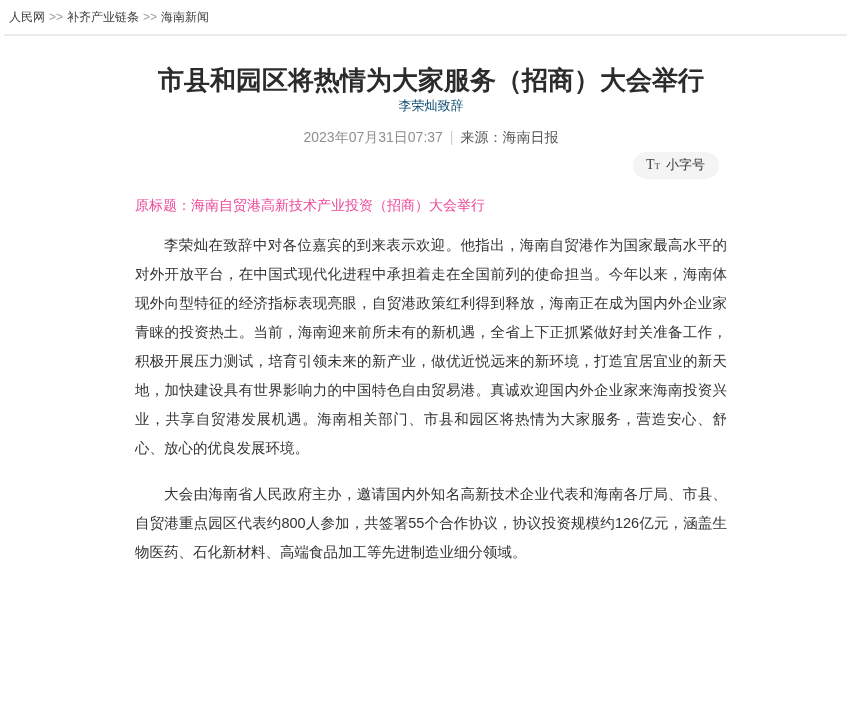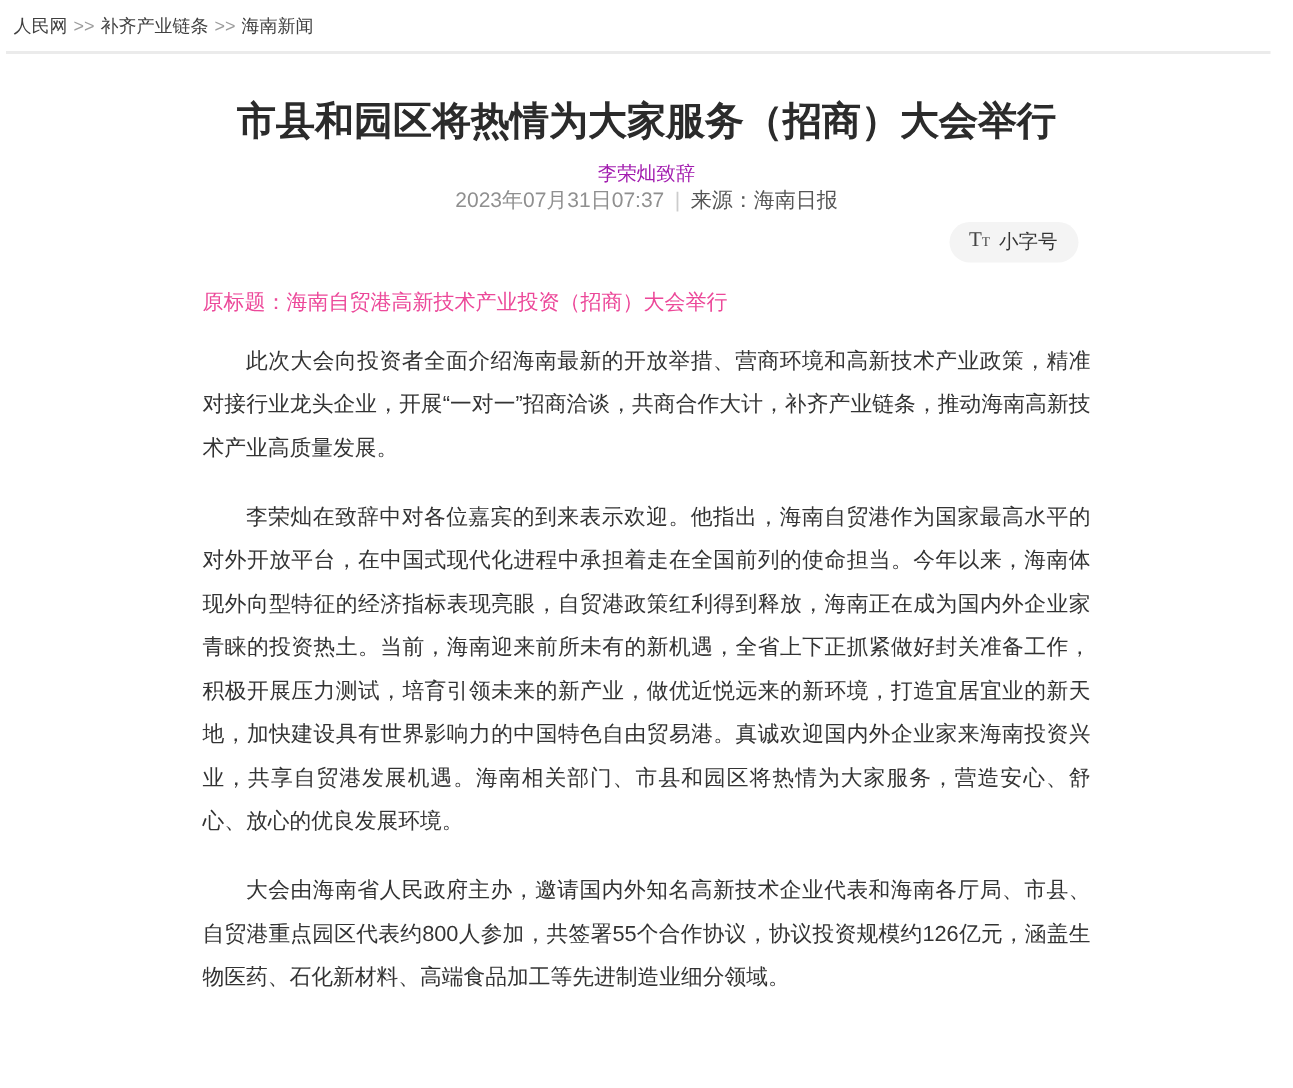--- a/index.html
+++ b/index.html
@@ -36,28 +36,28 @@
   }
   .article-title {
     margin-top: 26px;
     text-align: center;
     font-size: 26px;
     line-height: 36px;
     font-weight: bold;
     color: #2b2b2b;
   }
   .article-subtitle {
-    margin-top: 10px;
     text-align: center;
     font-size: 13px;
     line-height: 16px;
-    color: #a21caf;
+    color: #0c4a6e;
     font-weight: normal;
   }
   .article-meta {
+    margin-top: 14px;
     text-align: center;
     font-size: 14px;
     line-height: 19px;
     color: #8f8f8f;
   }
   .article-meta .meta-sep { margin: 0 7px; color: #cccccc; }
   .article-meta .meta-source { color: #555555; }
   .article-meta .meta-source a { color: #555555; text-decoration: none; cursor: pointer; }
   
   .toolbar {
@@ -129,19 +129,18 @@
           <span class="t-big">T</span>
           <span class="t-small">T</span>
         </span>
       <span>小字号</span>
     </button>
   </div>
 
   <p class="original-title">原标题：海南自贸港高新技术产业投资（招商）大会举行</p>
 
   <div class="article-body">
-    <p>此次大会向投资者全面介绍海南最新的开放举措、营商环境和高新技术产业政策，精准对接行业龙头企业，开展“一对一”招商洽谈，共商合作大计，补齐产业链条，推动海南高新技术产业高质量发展。</p>
     <p>李荣灿在致辞中对各位嘉宾的到来表示欢迎。他指出，海南自贸港作为国家最高水平的对外开放平台，在中国式现代化进程中承担着走在全国前列的使命担当。今年以来，海南体现外向型特征的经济指标表现亮眼，自贸港政策红利得到释放，海南正在成为国内外企业家青睐的投资热土。当前，海南迎来前所未有的新机遇，全省上下正抓紧做好封关准备工作，积极开展压力测试，培育引领未来的新产业，做优近悦远来的新环境，打造宜居宜业的新天地，加快建设具有世界影响力的中国特色自由贸易港。真诚欢迎国内外企业家来海南投资兴业，共享自贸港发展机遇。海南相关部门、市县和园区将热情为大家服务，营造安心、舒心、放心的优良发展环境。</p>
     <p>大会由海南省人民政府主办，邀请国内外知名高新技术企业代表和海南各厅局、市县、自贸港重点园区代表约800人参加，共签署55个合作协议，协议投资规模约126亿元，涵盖生物医药、石化新材料、高端食品加工等先进制造业细分领域。</p>
 
   </div>
 
 </main>
 
 </body></html>

